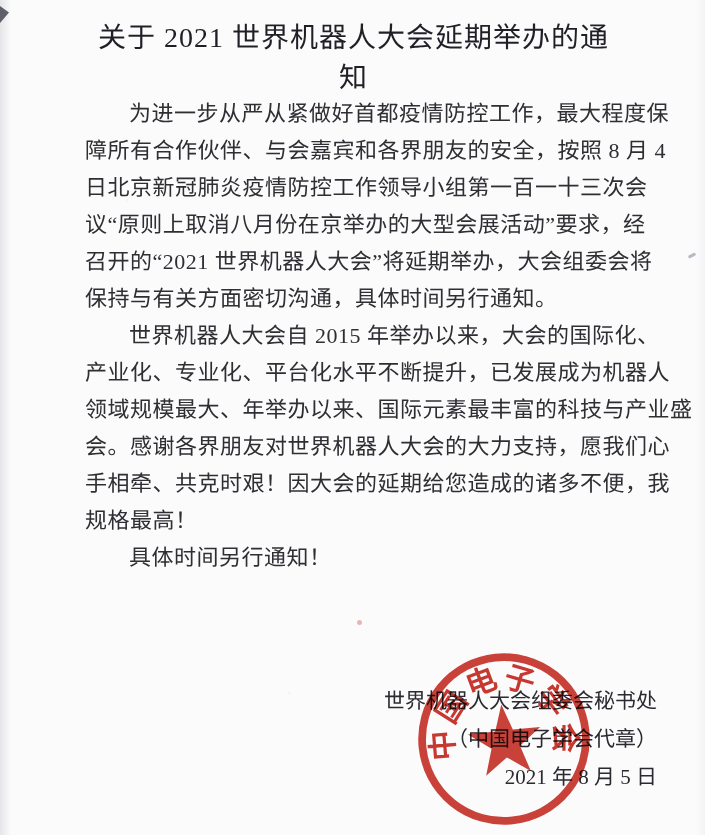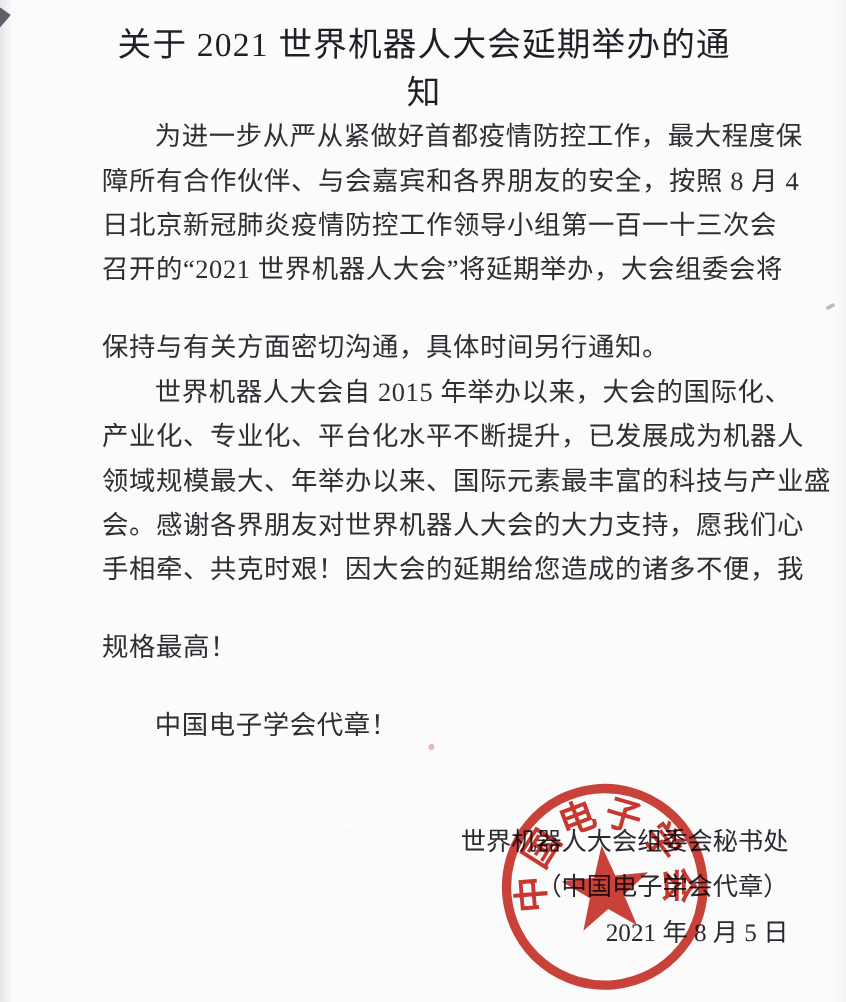--- a/index.html
+++ b/index.html
@@ -31,21 +31,21 @@
   }
   .body-text{
     position:absolute;top:95px;left:85px;width:537px;
     font-size:22px;line-height:37px;
   }
   .line{
     height:37px;white-space:nowrap;
     text-align:justify;text-align-last:justify;
     letter-spacing:.5px;
   }
-  .line.end{text-align-last:left;margin-top:28px;}
+  .line.end{text-align-last:left;}
   .line.indent{text-indent:2em;}
   .signature{
     position:absolute;top:682px;left:335px;width:322px;
     text-align:right;font-size:21px;line-height:38px;
     color:#2a2a30;
   }
   .signature div{height:38px;}
   .seal{
     position:absolute;left:413px;top:648px;width:182px;height:182px;
     mix-blend-mode:multiply;opacity:.92;
@@ -75,39 +75,40 @@
   <div class="doc-title">关于 2021 世界机器人大会延期举办的通知</div>
 
   <div class="body-text">
 
       <div class="line indent">为进一步从严从紧做好首都疫情防控工作，最大程度保</div>
 
       <div class="line">障所有合作伙伴、与会嘉宾和各界朋友的安全，按照 8 月 4</div>
 
       <div class="line">日北京新冠肺炎疫情防控工作领导小组第一百一十三次会</div>
 
+      <div class="line">议“原则上取消八月份在京举办的大型会展活动”要求，经</div>
 
 
       <div class="line">召开的“2021 世界机器人大会”将延期举办，大会组委会将</div>
 
       <div class="line end">保持与有关方面密切沟通，具体时间另行通知。</div>
 
       <div class="line indent">世界机器人大会自 2015 年举办以来，大会的国际化、</div>
 
       <div class="line">产业化、专业化、平台化水平不断提升，已发展成为机器人</div>
 
       <div class="line">领域规模最大、年举办以来、国际元素最丰富的科技与产业盛</div>
 
       <div class="line">会。感谢各界朋友对世界机器人大会的大力支持，愿我们心</div>
 
       <div class="line">手相牵、共克时艰！因大会的延期给您造成的诸多不便，我</div>
 
       <div class="line end">规格最高！</div>
 
-      <div class="line indent end">中国电子学会代章！</div>
+      <div class="line indent end">具体时间另行通知！</div>
     </div>
 
   <div class="signature">
     <div>世界机器人大会组委会秘书处</div>
     <div>（中国电子学会代章）</div>
     <div>2021 年 8 月 5 日</div>
   </div>
 
   <svg class="seal" viewBox="0 0 200 200" xmlns="http://www.w3.org/2000/svg">
     <defs>

